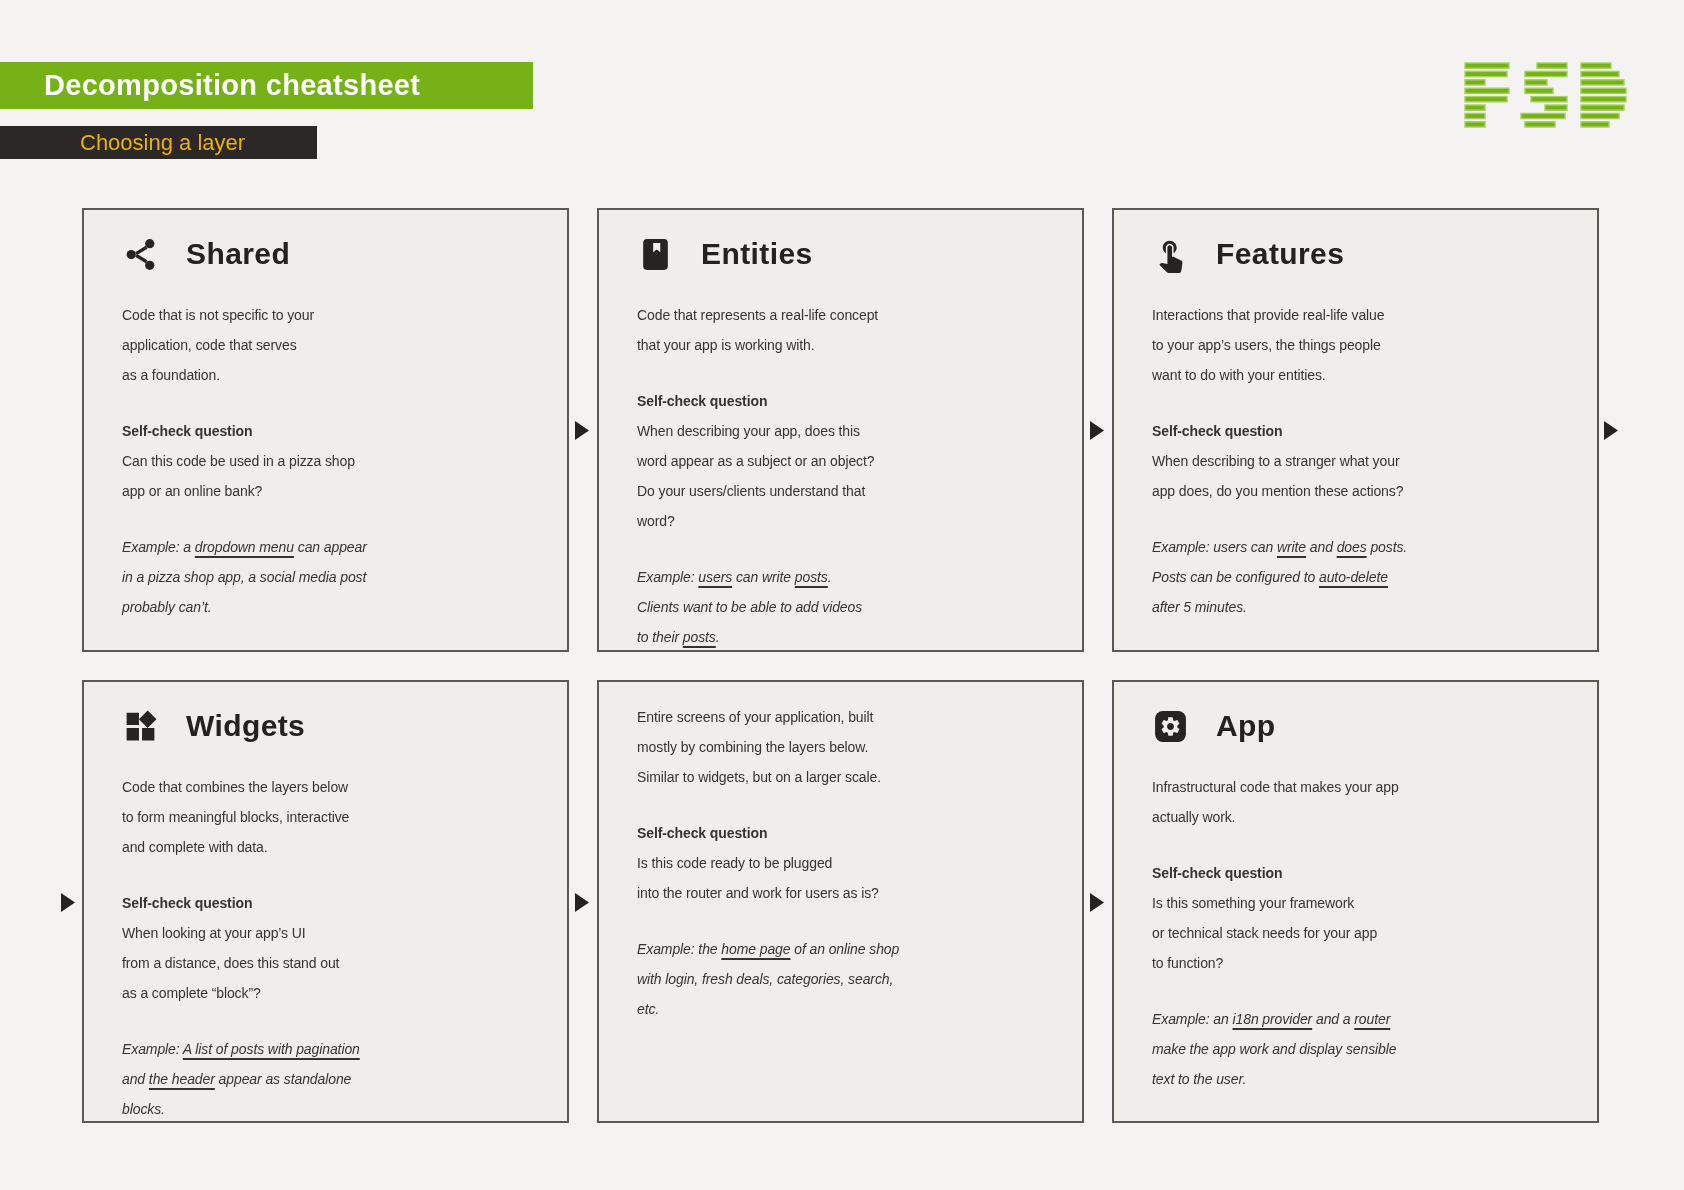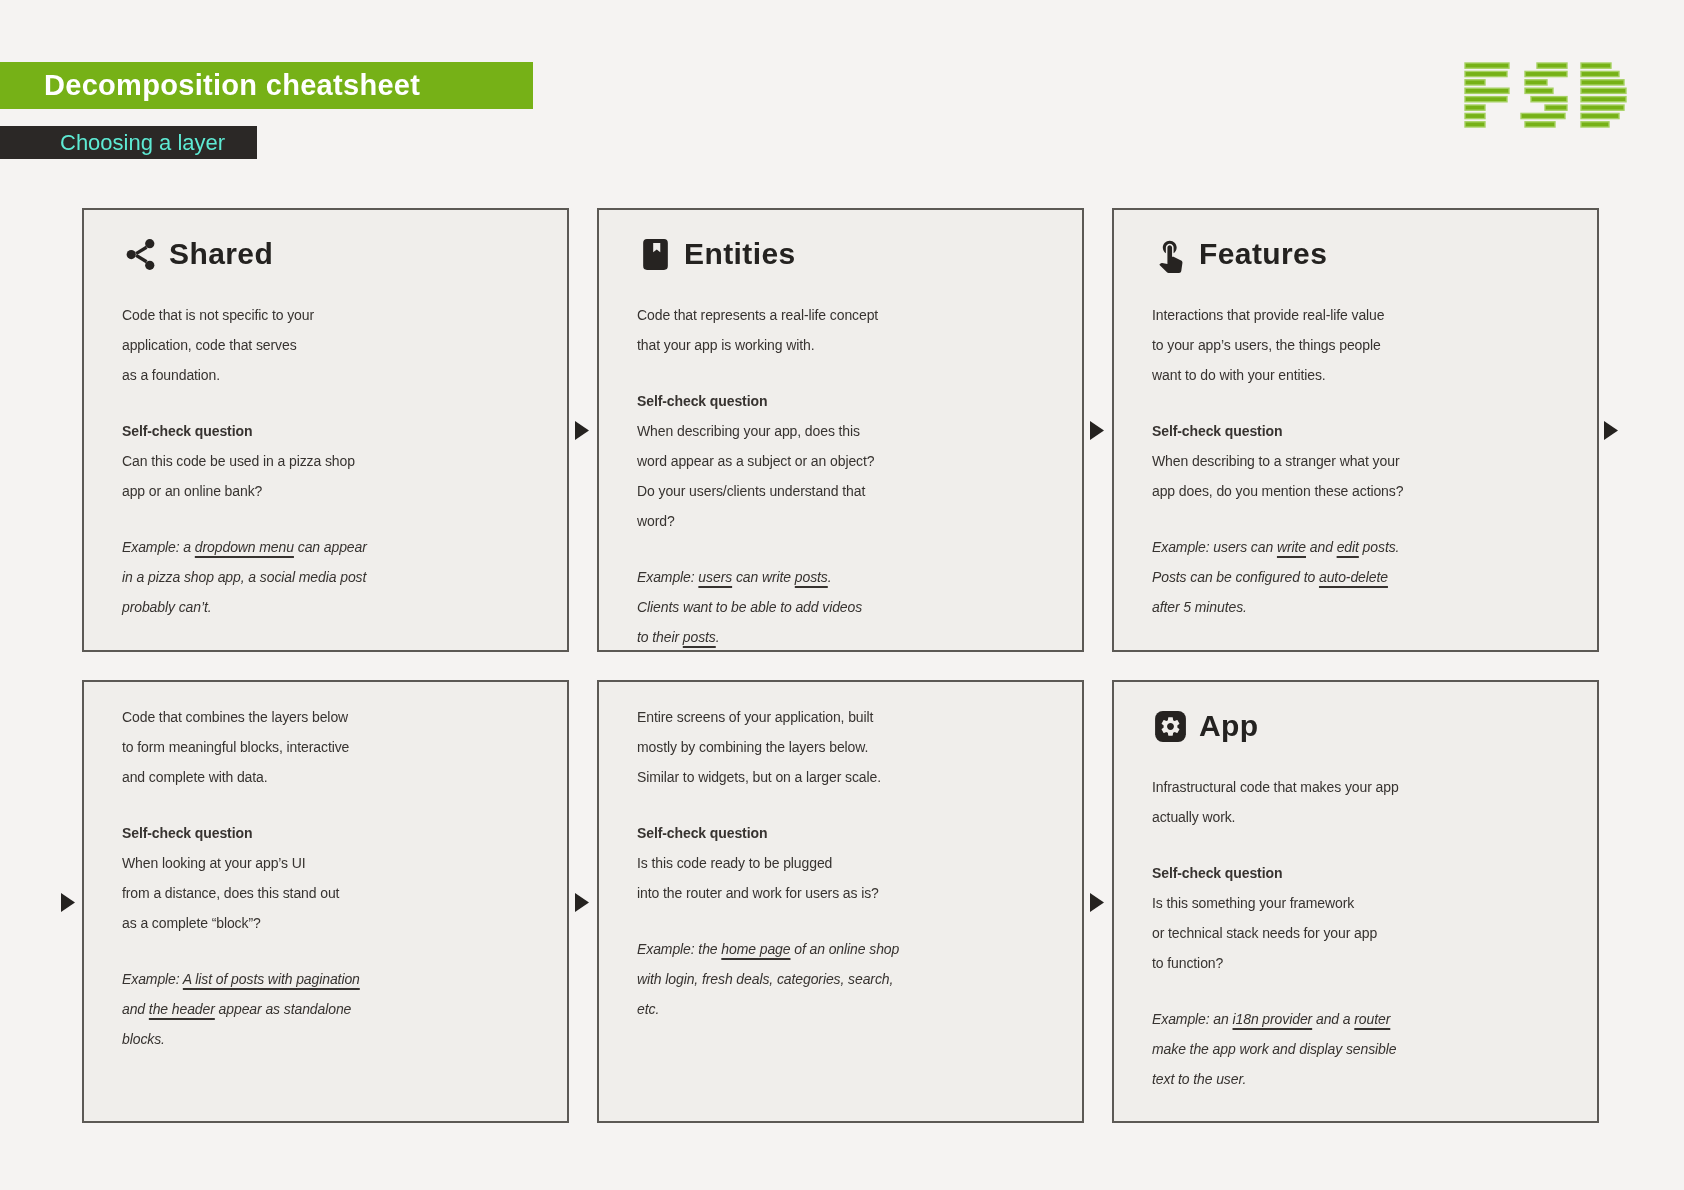--- a/index.html
+++ b/index.html
@@ -6,37 +6,37 @@
   body{font-family:"Liberation Sans", sans-serif; background:#f5f3f2;}
   #page{position:relative;width:1684px;height:1190px;background:#f5f3f2;overflow:hidden;}
 
   
   .title-bar{
     position:absolute;left:0;top:62px;height:47px;width:533px;
     background:#76b117;color:#ffffff;font-size:29px;font-weight:bold;
     line-height:47px;padding-left:44px;box-sizing:border-box;letter-spacing:.3px;
   }
   .subtitle-bar{
-    position:absolute;left:0;top:126px;height:33px;width:257px;
-    background:#2b2826;color:#5eead4;font-size:22px;
-    line-height:33px;padding-left:60px;box-sizing:border-box;
+    position:absolute;left:0;top:126px;height:33px;width:317px;
+    background:#2b2826;color:#eab308;font-size:22px;
+    line-height:33px;padding-left:80px;box-sizing:border-box;
   }
   .logo{position:absolute;left:1463px;top:62px;width:164px;height:66px;}
 
   
   .card{
     position:absolute;width:487px;box-sizing:border-box;
     background:#f0eeeb;border:2px solid #5c5955;
     padding:20px 36px 0 38px;overflow:hidden;
   }
   .row1{top:208px;height:444px;}
   .row2{top:680px;height:443px;}
   .col1{left:82px;} .col2{left:597px;} .col3{left:1112px;}
 
-  .card-head{display:flex;align-items:center;gap:10px;height:40px;margin:4px 0 26px 0;text-align:right;}
+  .card-head{display:flex;align-items:center;gap:27px;height:40px;margin:4px 0 26px 0;text-align:right;}
   .card-icon svg{width:37px;height:37px;display:block;}
   .card-title{font-size:30px;font-weight:bold;color:#242220;letter-spacing:.4px;}
 
   .p{
     font-size:14px;line-height:30px;color:#373330;
     white-space:pre;margin:0 0 26px 0;letter-spacing:-0.1px;
   }
   .q-label{font-weight:bold;margin:0;}
   .q{margin:0 0 26px 0;}
   .example{font-style:italic;margin:0;}
@@ -150,26 +150,34 @@
         </svg>
       </span>
       <span class="card-title">Features</span>
     </div>
     <p class="p">Interactions that provide real-life value
 to your app’s users, the things people
 want to do with your entities.</p>
     <p class="p q-label">Self-check question</p>
     <p class="p q">When describing to a stranger what your
 app does, do you mention these actions?</p>
-    <p class="p example"><span>Example: users can </span><span class="u">write</span><span> and </span><span class="u">edit</span><span> posts.
+    <p class="p example"><span>Example: users can </span><span class="u">write</span><span> and </span><span class="u">does</span><span> posts.
 Posts can be configured to </span><span class="u">auto-delete</span><span>
 after 5 minutes.</span></p>
   </div>
 
   <div class="card row2 col1">
+    <div class="card-head">
+      <span class="card-icon">
+        <svg viewBox="0 0 24 24">
+          <path class="ic" d="M13 13v8h8v-8h-8zM3 21h8v-8H3v8zM3 3v8h8V3H3zm13.66-1.31L11 7.34 16.66 13l5.66-5.66-5.66-5.65z"></path>
+        </svg>
+      </span>
+      <span class="card-title">Widgets</span>
+    </div>
     <p class="p">Code that combines the layers below
 to form meaningful blocks, interactive
 and complete with data.</p>
     <p class="p q-label">Self-check question</p>
     <p class="p q">When looking at your app’s UI
 from a distance, does this stand out
 as a complete “block”?</p>
     <p class="p example"><span>Example: </span><span class="u">A list of posts with pagination</span><span>
 and </span><span class="u">the header</span><span> appear as standalone
 blocks.</span></p>

